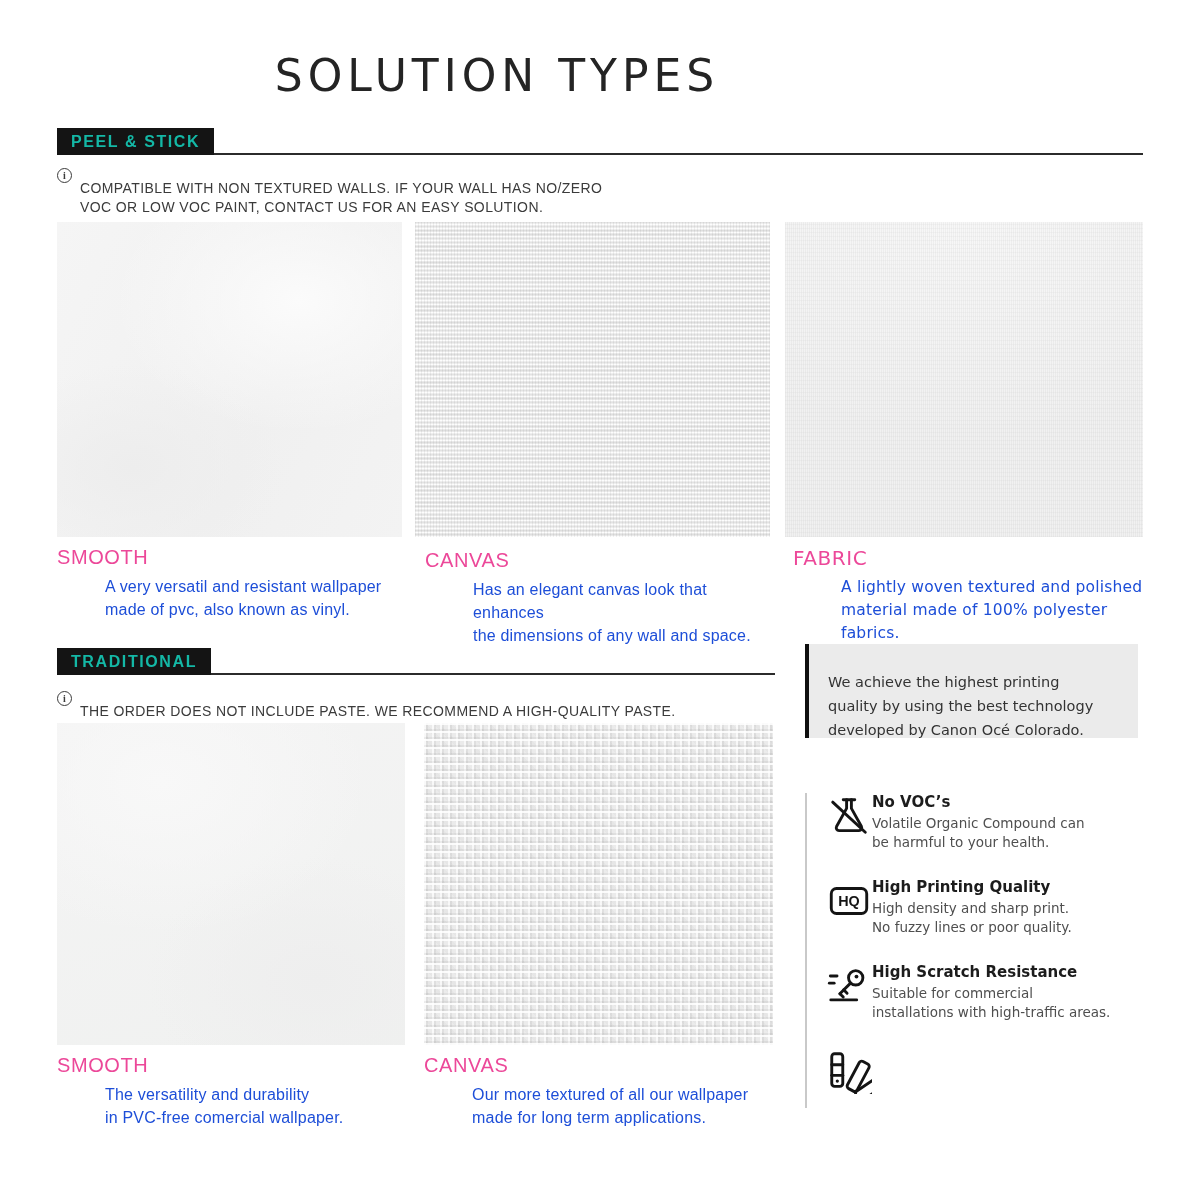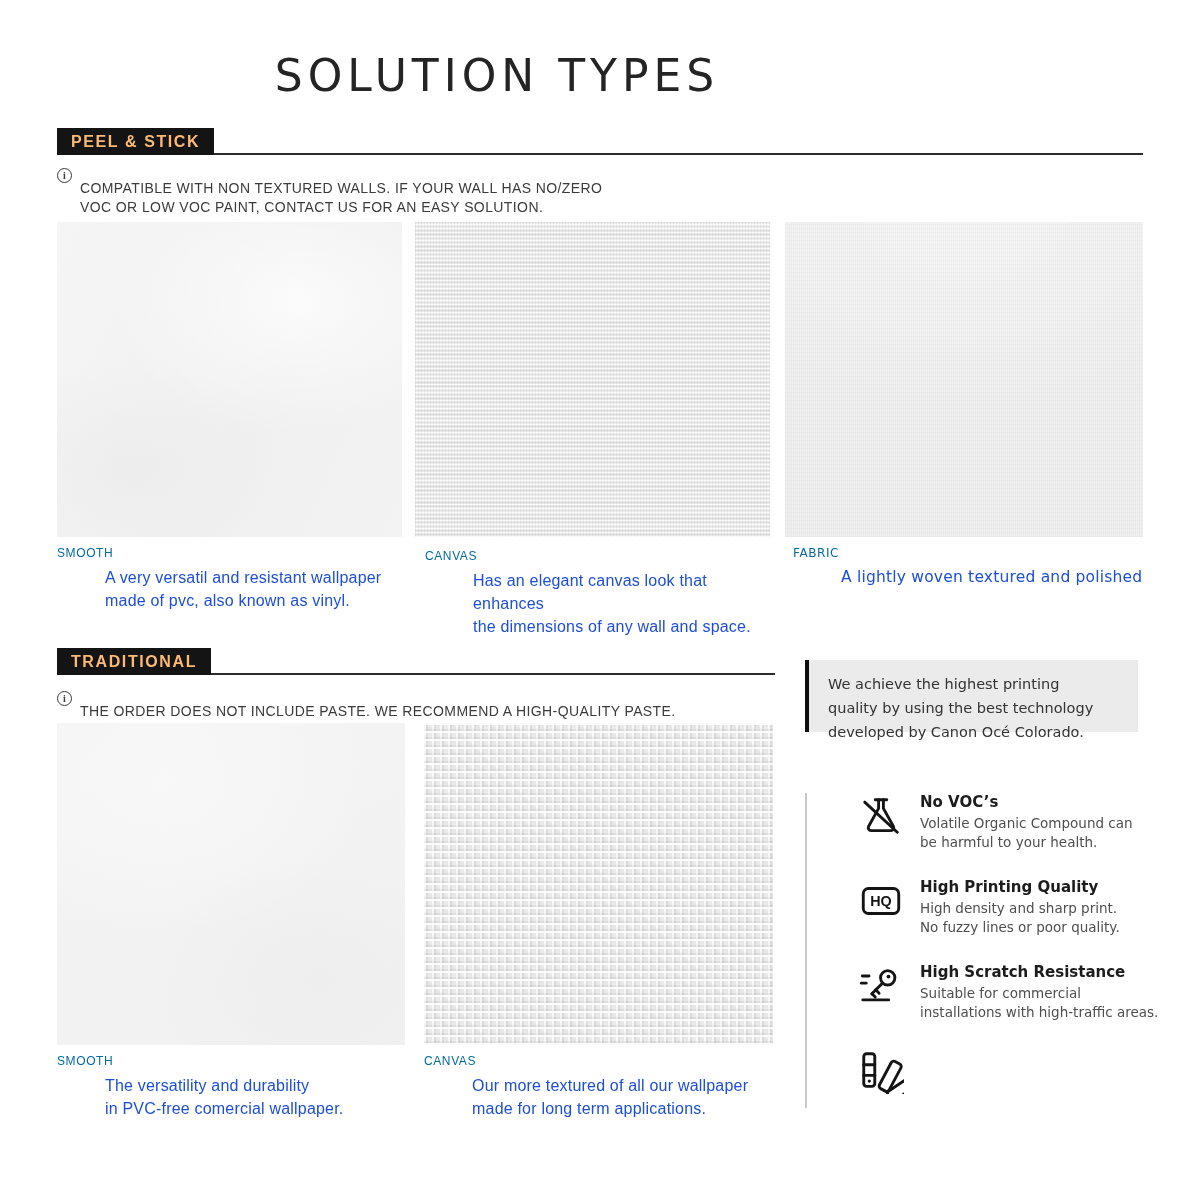--- a/index.html
+++ b/index.html
@@ -9,21 +9,21 @@
 
   
   .page-title {
     position:absolute; left:57px; top:50px; width:880px;
     text-align:center; font-family:"DejaVu Sans", sans-serif;
     font-size:44px; font-weight:400; letter-spacing:5px; color:#242424;
   }
 
   
   .badge {
-    position:absolute; height:27px; background:#141414; color:#fdba74;
+    position:absolute; height:27px; background:#141414; color:#14b8a6;
     font-size:16px; font-weight:600; letter-spacing:1.6px;
     display:flex; align-items:center; padding:0 14px; z-index:2;
   }
   .badge-peel { left:57px; top:128px; }
   .badge-trad { left:57px; top:648px; }
   .rule { position:absolute; height:2px; background:#2b2b2b; }
   .rule-1 { left:57px; top:153px; width:1086px; }
   .rule-2 { left:57px; top:673px; width:718px; }
 
   
@@ -80,33 +80,33 @@
   }
 
   
   .caption { position:absolute; }
   .cap-1a { left:57px;  top:546px; width:345px; }
   .cap-1b { left:425px; top:549px; width:350px; }
   .cap-1c { left:793px; top:546px; width:350px; }
   .cap-2a { left:57px;  top:1054px; width:345px; }
   .cap-2b { left:424px; top:1054px; width:350px; }
   .cap-1c { font-family:"DejaVu Sans", sans-serif; }
-  .cap-name { font-size:12px; font-weight:500; letter-spacing:.6px; color:#0369a1; margin-bottom:6px; }
+  .cap-name { font-size:20px; font-weight:500; letter-spacing:.6px; color:#ec4899; margin-bottom:6px; }
   .cap-desc { font-size:16px; line-height:23px; color:#1d4ed8; letter-spacing:.2px;margin-left:48px; }
   .cap-1c .cap-desc { font-size:15.5px; }
 
   
   .quote-box {
-    position:absolute; left:805px; top:660px; width:333px; height:72px;
+    position:absolute; left:805px; top:644px; width:333px; height:94px;
     background:#ebebeb; border-left:4px solid #0f0f0f;
-    padding:12px 0 0 19px;
+    padding:26px 0 0 19px;
     font-family:"DejaVu Sans", sans-serif; font-size:14.5px; line-height:24px; color:#333333;
   }
   .features-divider { position:absolute; left:805px; top:793px; width:2px; height:315px; background:#c9c9c9; }
-  .feature { position:absolute; left:858px; width:316px; display:flex; gap:16px; }
+  .feature { position:absolute; left:826px; width:316px; display:flex; }
   .f-1 { top:793px; } .f-2 { top:878px; } .f-3 { top:963px; } .f-4 { top:1048px; }
   .feature .f-icon { flex:0 0 46px; width:46px; height:46px; }
   .feature .f-text { font-family:"DejaVu Sans", sans-serif; }
   .f-title { font-size:15px; font-weight:700; color:#1c1c1c; margin-bottom:3px; }
   .f-desc { font-size:13.5px; line-height:19px; color:#4f4f4f; }
 
   .f-icon svg { width:46px; height:46px; }
   .f-icon path, .f-icon rect, .f-icon circle {
     fill:none; stroke:#141414; stroke-width:3; stroke-linecap:round; stroke-linejoin:round;
   }
@@ -146,20 +146,21 @@
     <div class="cap-name">CANVAS</div>
     <div class="cap-desc">
       <span>Has an elegant canvas look that enhances</span><br>
       <span>the dimensions of any wall and space.</span>
     </div>
   </div>
   <div class="caption cap-1c">
     <div class="cap-name">FABRIC</div>
     <div class="cap-desc">
       <span>A lightly woven textured and polished</span><br>
+      <span>material made of 100% polyester fabrics.</span>
     </div>
   </div>
 
   <div class="badge badge-trad">TRADITIONAL</div>
   <div class="rule rule-2"></div>
 
   <div class="note note-2">
     <span class="info-circle">i</span>
     <span class="note-lines">THE ORDER DOES NOT INCLUDE PASTE. WE RECOMMEND A HIGH-QUALITY PASTE.</span>
   </div>

